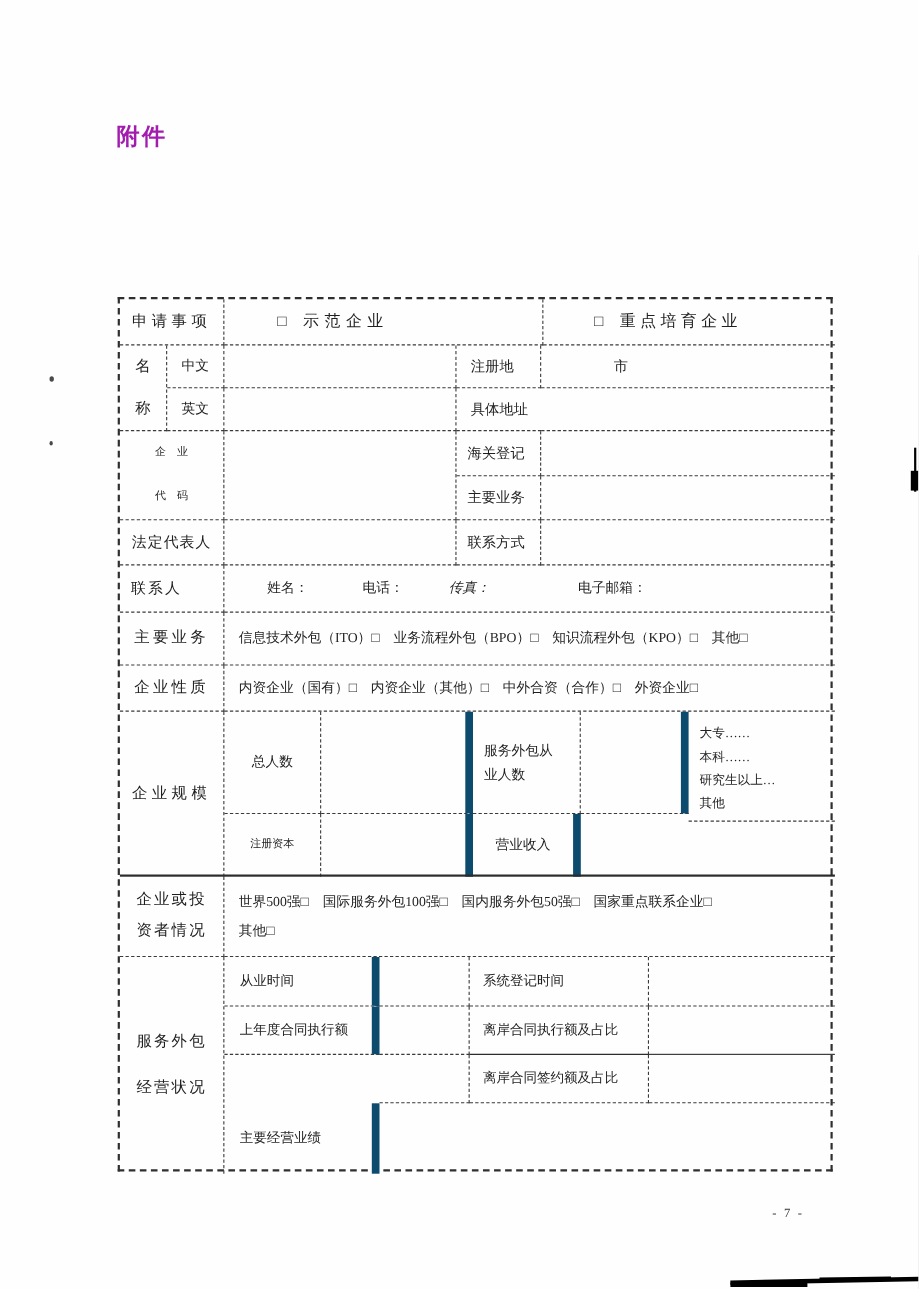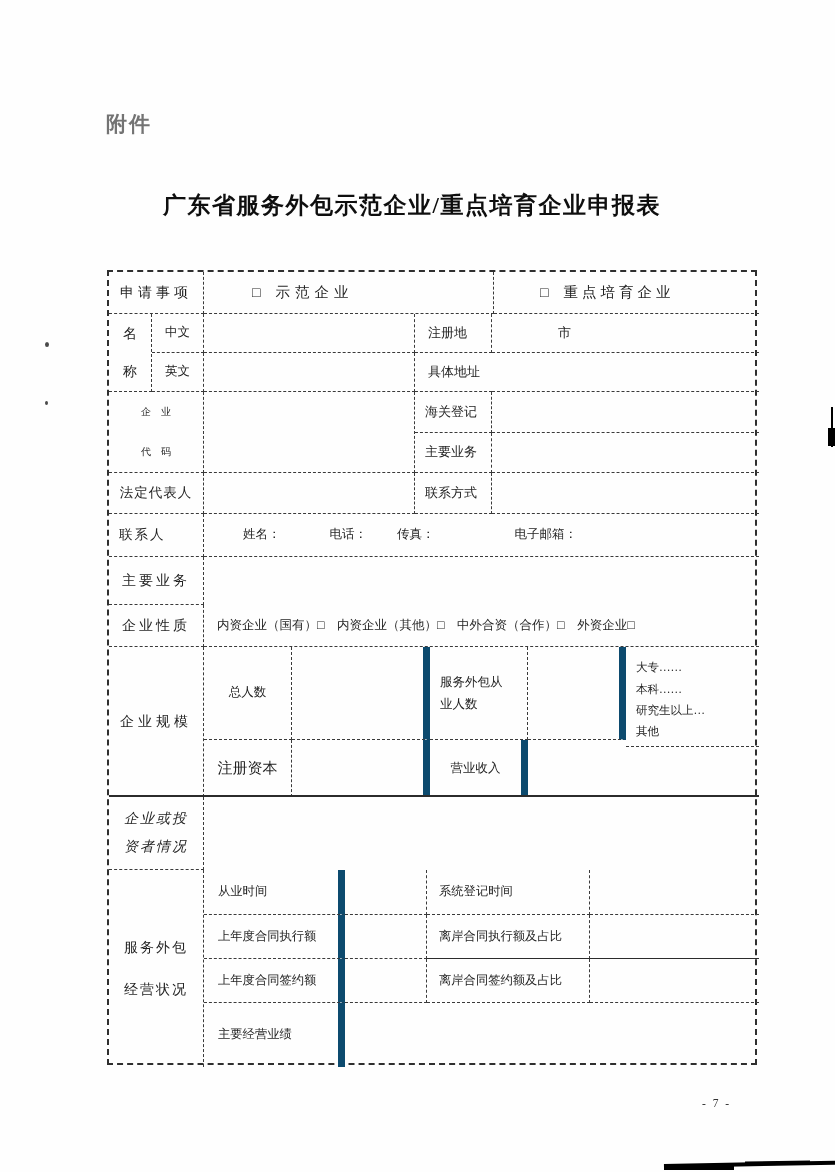--- a/index.html
+++ b/index.html
@@ -12,38 +12,37 @@
     box-sizing:border-box; border:2px dashed #2f2f2f; }
   .c { position:absolute; box-sizing:border-box; display:flex; align-items:center;
        font-size:13.5px; line-height:1.25; white-space:nowrap; }
   .bb  { border-bottom:1px dashed #3a3a3a;align-items:center; }
   .br  { border-right:1px dashed #3a3a3a; }
   .brs { border-right:7px solid #0c4a6e; }
   .ctr { justify-content:center; }
   .hd  { justify-content:center; letter-spacing:3px; font-size:14px; }
   .col { flex-direction:column; justify-content:center; }
   .attachment { position:absolute; left:106px; top:110px; font-size:21px; font-weight:600;
-    letter-spacing:2px; color:#737373; }
+    letter-spacing:2px; color:#a21caf; }
   .title { position:absolute; left:163px; top:190px; font-size:23px; font-weight:700;
     letter-spacing:1.5px; color:#0e0e0e; }
   .pagenum { position:absolute; left:702px; top:1097px; font-size:11.5px; letter-spacing:2px; color:#333; }
   .chk { display:inline-block; margin-right:15px; font-size:14px; }
   .optlabel { letter-spacing:5px; font-size:14.5px; }
   .smalltxt { font-size:12.5px; }
   .dot { position:absolute; background:#4a4a4a; border-radius:50%; }
   .mark { position:absolute; background:#000; }
   .vline { position:absolute; box-sizing:border-box; }
 </style>
 </head>
 <body>
 
 <div class="page">
 
   <div class="attachment">附件</div>
-  <div class="title">广东省服务外包示范企业/重点培育企业申报表</div>
 
   <div class="dot" style="left:45px;top:342px;width:4px;height:5px;"></div>
   <div class="dot" style="left:45px;top:401px;width:3px;height:4px;"></div>
 
   <div class="ftable">
 
     <div class="c hd br bb" style="left:0;top:0;width:95px;height:42px;letter-spacing:4px;">
       <span>申请事项</span>
     </div>
     <div class="c bb br" style="left:95px;top:0;width:290px;height:42px;padding-left:48px;">
@@ -80,70 +79,74 @@
 
     <div class="c br bb ctr" style="left:0;top:201px;width:95px;height:41px;font-size:13.5px;letter-spacing:1px;">法定代表人</div>
     <div class="c br bb" style="left:95px;top:201px;width:211px;height:41px;"></div>
     <div class="c br bb" style="left:306px;top:201px;width:77px;height:41px;padding-left:10px;font-size:13px;">联系方式</div>
     <div class="c bb" style="left:383px;top:201px;width:267px;height:41px;"></div>
 
     <div class="c br bb" style="left:0;top:242px;width:95px;height:43px;padding-left:10px;letter-spacing:2px;">联系人</div>
     <div class="c bb smalltxt" style="left:95px;top:242px;width:555px;height:43px;">
       <span style="margin-left:39px;">姓名：</span>
       <span style="margin-left:49px;">电话：</span>
-      <span style="margin-left:30px;">传真：</span>
+      <span style="margin-left:41px;font-style:italic;">传真：</span>
       <span style="margin-left:80px;">电子邮箱：</span>
     </div>
 
     <div class="c hd br bb" style="left:0;top:285px;width:95px;height:48px;">主要业务</div>
+    <div class="c bb smalltxt" style="left:95px;top:285px;width:555px;height:48px;padding-left:13px;">信息技术外包（ITO）□　业务流程外包（BPO）□　知识流程外包（KPO）□　其他□</div>
 
     <div class="c hd br bb" style="left:0;top:333px;width:95px;height:42px;">企业性质</div>
     <div class="c bb smalltxt" style="left:95px;top:333px;width:555px;height:42px;padding-left:13px;">内资企业（国有）□　内资企业（其他）□　中外合资（合作）□　外资企业□</div>
 
     <div class="c br" style="left:0;top:375px;width:95px;height:150px;justify-content:center;letter-spacing:4px;font-size:14px;">企业规模</div>
     <div class="c br bb ctr" style="left:95px;top:375px;width:88px;height:93px;font-size:12.5px;">总人数</div>
     <div class="c brs bb" style="left:183px;top:375px;width:138px;height:93px;"></div>
     <div class="c br bb col" style="left:321px;top:375px;width:98px;height:93px;padding-left:10px;align-items:flex-start;font-size:12.5px;line-height:1.8;">
       <span>服务外包从</span>
       <span>业人数</span>
     </div>
     <div class="c brs bb" style="left:419px;top:375px;width:98px;height:93px;"></div>
     <div class="c bb col" style="left:517px;top:382px;width:133px;height:93px;padding-left:10px;align-items:flex-start;font-size:11.5px;line-height:1.85;">
       <span>大专……</span>
       <span>本科……</span>
       <span>研究生以上…</span>
       <span>其他</span>
     </div>
-    <div class="c br ctr" style="left:95px;top:468px;width:88px;height:57px;font-size:15px;text-align:center;">注册资本</div>
+    <div class="c br ctr" style="left:95px;top:468px;width:88px;height:57px;font-size:10px;text-align:center;">注册资本</div>
     <div class="c brs" style="left:183px;top:468px;width:138px;height:57px;"></div>
     <div class="c brs ctr" style="left:321px;top:468px;width:98px;height:57px;font-size:12.5px;">营业收入</div>
     <div class="c" style="left:419px;top:468px;width:231px;height:57px;"></div>
     <div class="vline" style="left:0;top:523px;width:650px;height:0;border-top:2px solid #2b2b2b;"></div>
 
-    <div class="c br bb col" style="left:0;top:525px;width:95px;height:73px;align-items:center;font-size:14px;letter-spacing:2px;line-height:2;font-style:italic;">
+    <div class="c br bb col" style="left:0;top:525px;width:95px;height:73px;align-items:center;font-size:14px;letter-spacing:2px;line-height:2;">
       <span>企业或投</span>
       <span>资者情况</span>
+    </div>
+    <div class="c bb col smalltxt" style="left:95px;top:525px;width:555px;height:73px;padding-left:13px;align-items:flex-start;line-height:2.1;">
+      <span>世界500强□　国际服务外包100强□　国内服务外包50强□　国家重点联系企业□</span>
+      <span>其他□</span>
     </div>
 
     <div class="c br col" style="left:0;top:598px;width:95px;height:197px;align-items:center;font-size:14px;letter-spacing:2px;line-height:3;">
       <span>服务外包</span>
       <span>经营状况</span>
     </div>
 
     <div class="c brs bb" style="left:95px;top:598px;width:141px;height:45px;padding-left:14px;font-size:12.3px;">从业时间</div>
     <div class="c br bb" style="left:236px;top:598px;width:82px;height:45px;"></div>
     <div class="c br bb" style="left:318px;top:598px;width:163px;height:45px;padding-left:12px;font-size:12.3px;">系统登记时间</div>
     <div class="c bb" style="left:481px;top:598px;width:169px;height:45px;"></div>
 
     <div class="c brs bb" style="left:95px;top:643px;width:141px;height:44px;padding-left:14px;font-size:12.3px;">上年度合同执行额</div>
     <div class="c br bb" style="left:236px;top:643px;width:82px;height:44px;"></div>
     <div class="c br" style="left:318px;top:643px;width:163px;height:44px;padding-left:12px;font-size:12.3px;border-bottom:1.5px solid #2b2b2b;">离岸合同执行额及占比</div>
     <div class="c" style="left:481px;top:643px;width:169px;height:44px;border-bottom:1.5px solid #2b2b2b;"></div>
 
-    <div class="c brs bb" style="left:95px;top:687px;width:141px;height:44px;padding-left:14px;font-size:12.3px;">上年度合同签约额</div>
     <div class="c br bb" style="left:236px;top:687px;width:82px;height:44px;"></div>
     <div class="c br bb" style="left:318px;top:687px;width:163px;height:44px;padding-left:12px;font-size:12.3px;">离岸合同签约额及占比</div>
     <div class="c bb" style="left:481px;top:687px;width:169px;height:44px;"></div>
 
     <div class="c brs" style="left:95px;top:731px;width:141px;height:64px;padding-left:14px;font-size:12.3px;">主要经营业绩</div>
     <div class="c" style="left:236px;top:731px;width:414px;height:64px;"></div>
   </div>
 
   <div class="pagenum">- 7 -</div>
 

